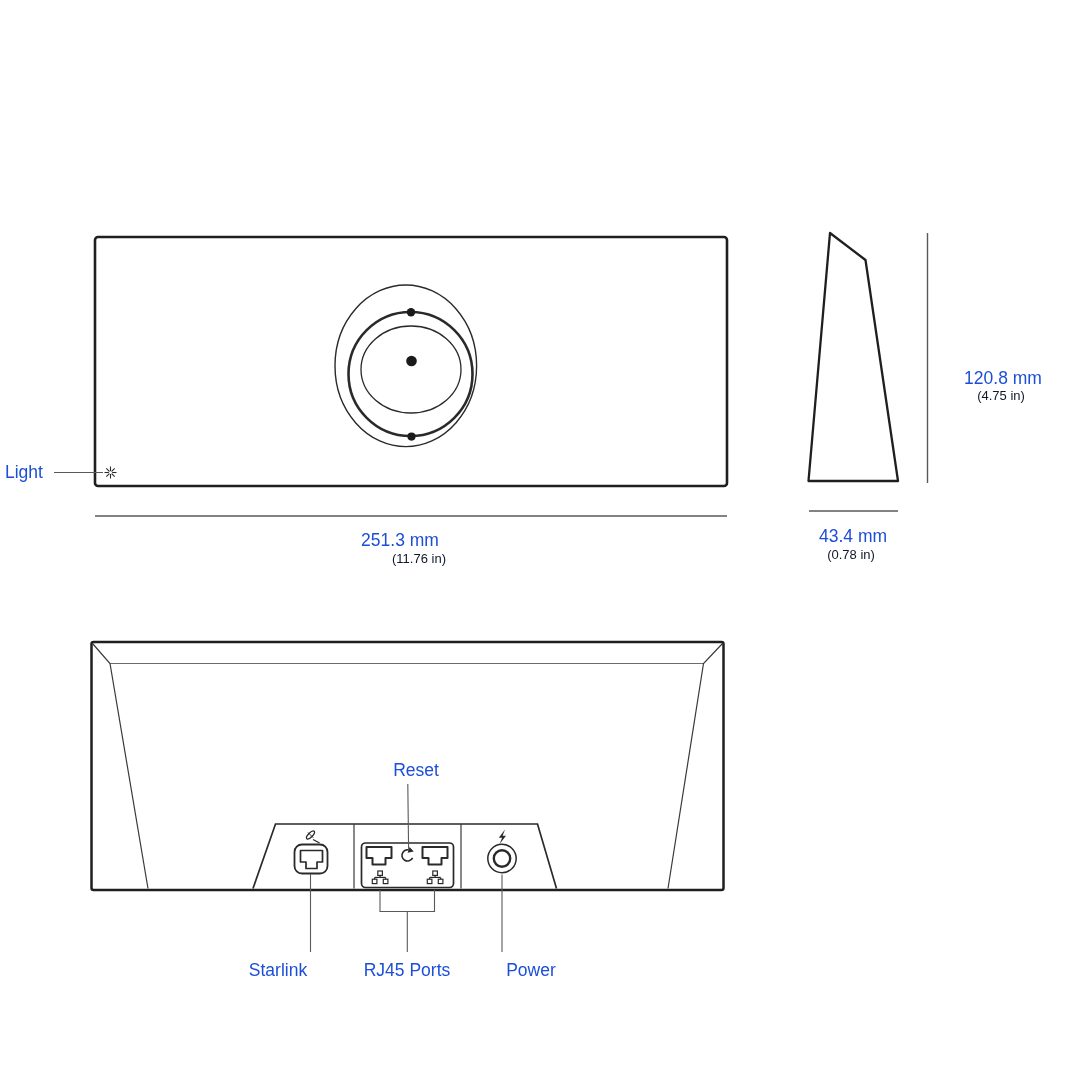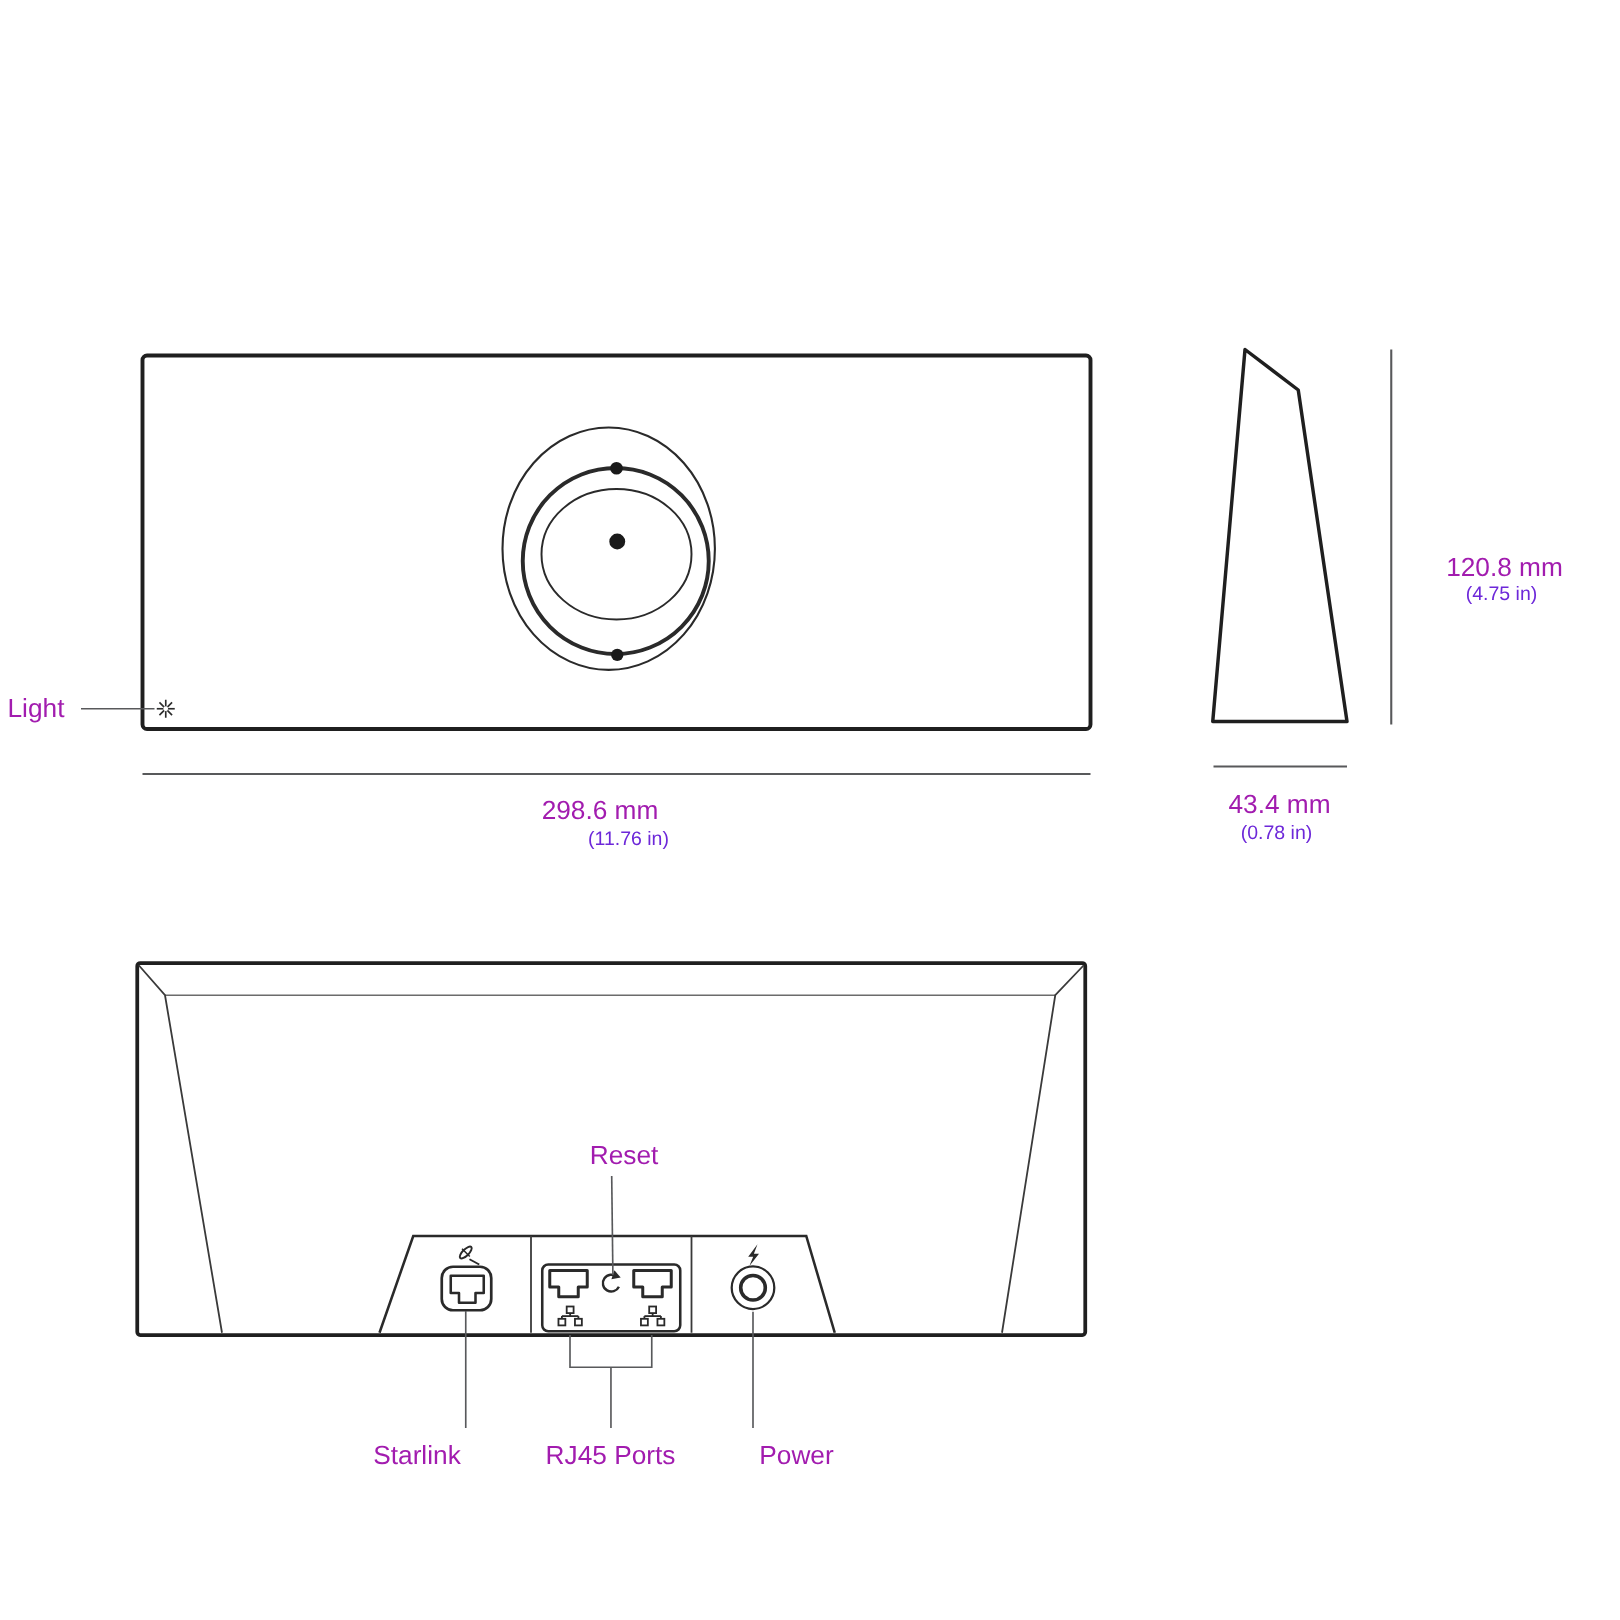--- a/index.html
+++ b/index.html
@@ -6,26 +6,26 @@
   .canvas{
     position:relative;
     width:1080px;height:1080px;
     background:#ffffff;
     font-family:"Liberation Sans", sans-serif;
     overflow:hidden;
   }
   .canvas svg{position:absolute;left:0;top:0;}
   .lbl{
     position:absolute;
-    color:#a21caf;
+    color:#1d4ed8;
     font-size:17.5px;
     line-height:1.1;
     white-space:nowrap;
   }
-  .lbl.small{font-size:13px;color:#6d28d9;}
+  .lbl.small{font-size:13px;color:#0f172a;}
   .center{transform:translateX(-50%);text-align:center;}
 </style>
 </head>
 <body>
 
 <div class="canvas">
 
   <svg width="1080" height="1080" viewBox="0 0 1080 1080">
 
     <rect x="95" y="237" width="632" height="249" rx="3" fill="none" stroke="#1f1f1f" stroke-width="2.6"></rect>
@@ -124,21 +124,21 @@
     <line x1="310.5" y1="874" x2="310.5" y2="952" stroke="#58595b" stroke-width="1.1"></line>
     <g stroke="#58595b" stroke-width="1.1" fill="none">
       <polyline points="380,890 380,911.5 434.5,911.5 434.5,890"></polyline>
       <line x1="407.3" y1="911.5" x2="407.3" y2="952"></line>
     </g>
     <line x1="502" y1="874.5" x2="502" y2="952" stroke="#58595b" stroke-width="1.1"></line>
   </svg>
 
   <div class="lbl" style="left:5px; top:463px;">Light</div>
 
-  <div class="lbl center" style="left:400px; top:531px;">298.6 mm</div>
+  <div class="lbl center" style="left:400px; top:531px;">251.3 mm</div>
   <div class="lbl small center" style="left:399px; top:552px;margin-left:20px;">(11.76 in)</div>
 
   <div class="lbl center" style="left:1003px; top:369px;">120.8 mm</div>
   <div class="lbl small center" style="left:1001px; top:389px;">(4.75 in)</div>
 
   <div class="lbl center" style="left:853px; top:527px;">43.4 mm</div>
   <div class="lbl small center" style="left:851px; top:548px;">(0.78 in)</div>
 
   <div class="lbl center" style="left:416px; top:761px;">Reset</div>
 

